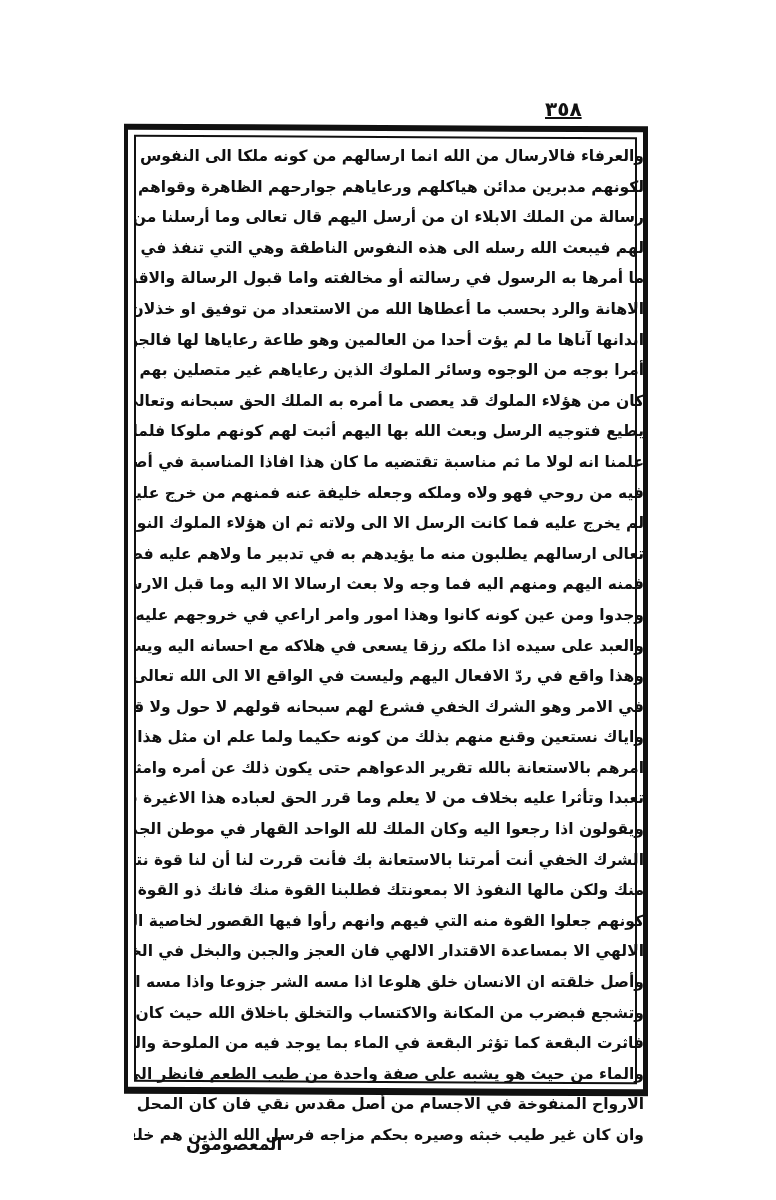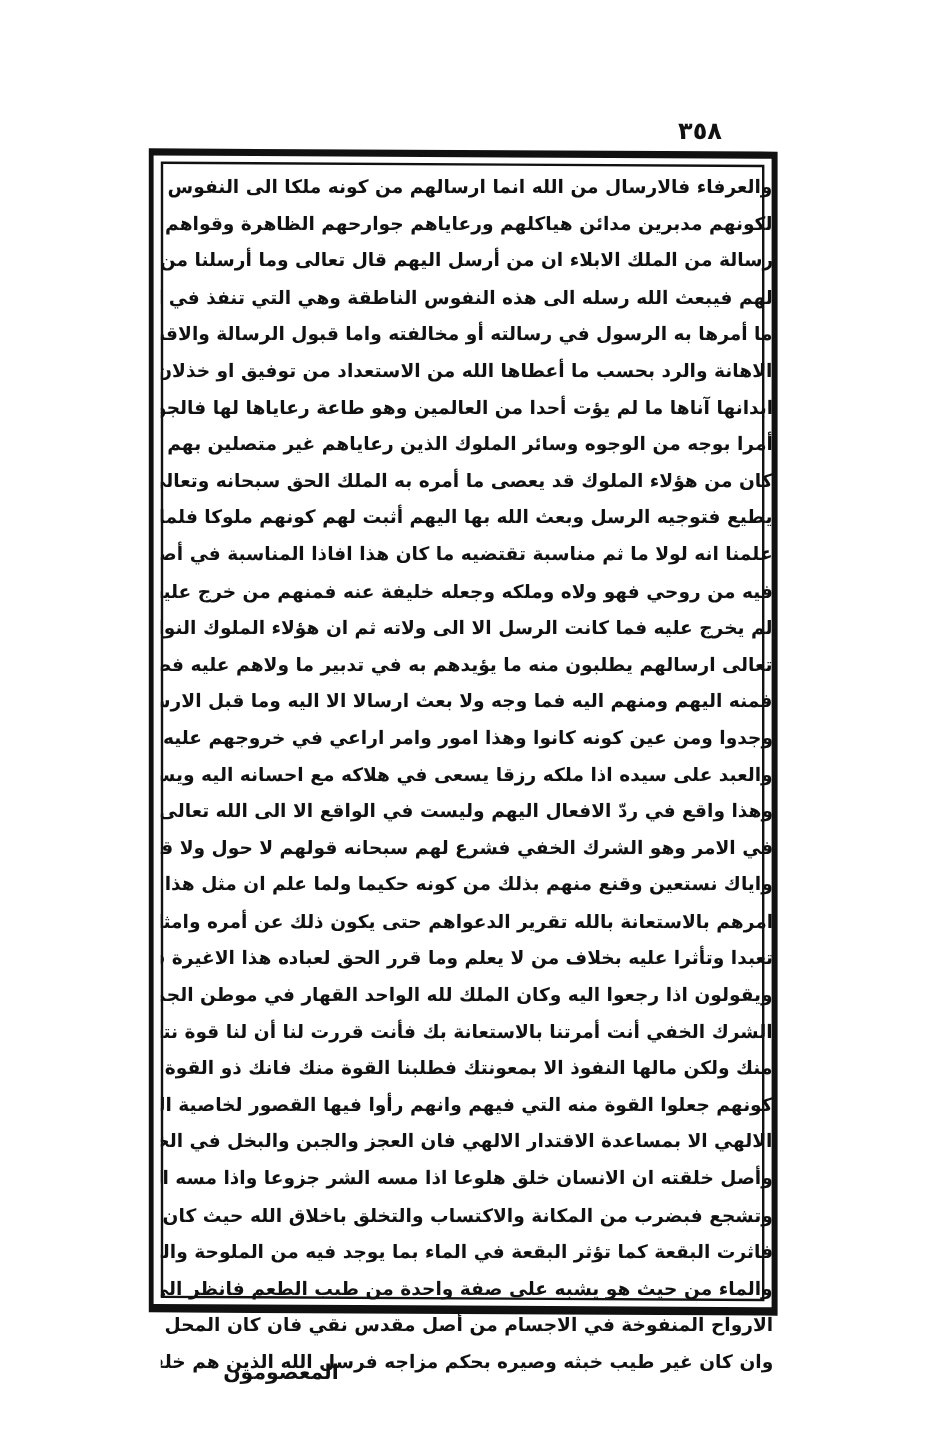--- a/index.html
+++ b/index.html
@@ -8,24 +8,25 @@
       height: 1200px;
       background: #ffffff;
       position: relative;
       overflow: hidden;
       font-family: "DejaVu Sans", sans-serif;
       color: #111111;
     }
     .page-number {
       position: absolute;
       top: 97px;
-      left: 565px;
+      left: 545px;
       font-size: 20px;
       font-weight: bold;
       direction: rtl;
+      text-decoration: underline;
     }
     .frame-outer {
       position: absolute;
       top: 125px;
       left: 124px;
       width: 524px;
       height: 970px;
       border-top: 6px solid #111;
       border-left: 4px solid #111;
       border-right: 5px solid #111;

